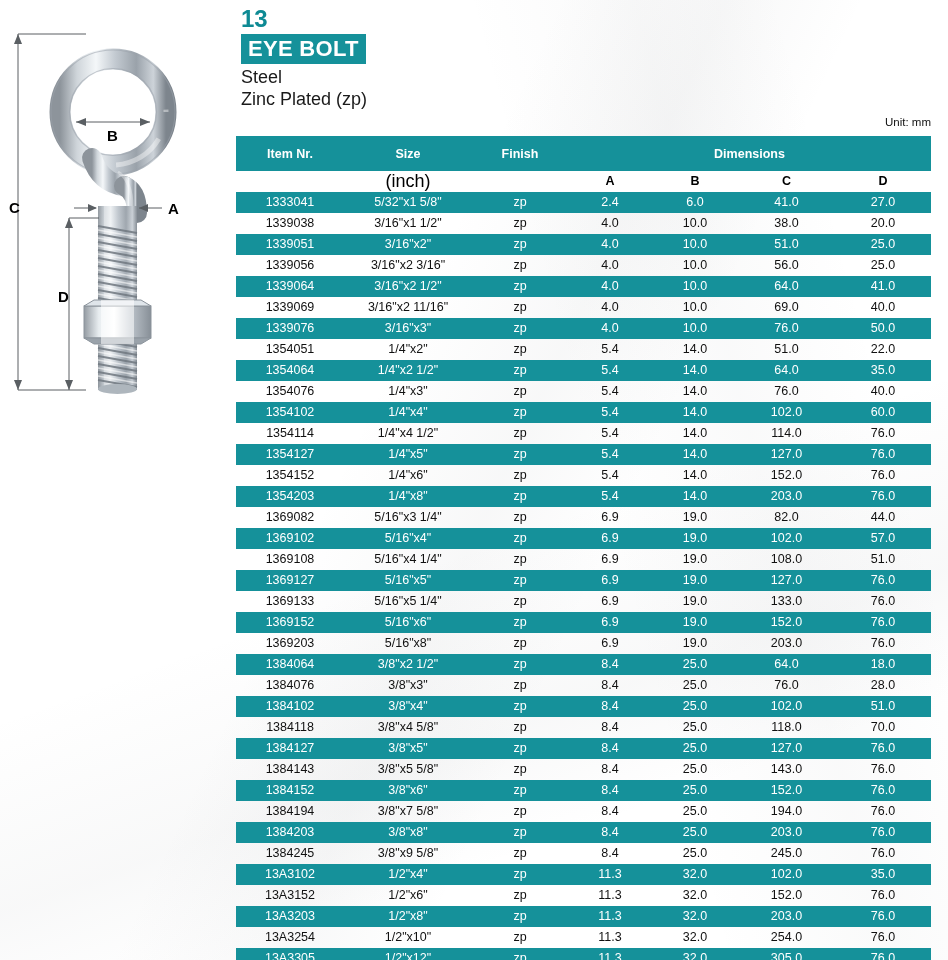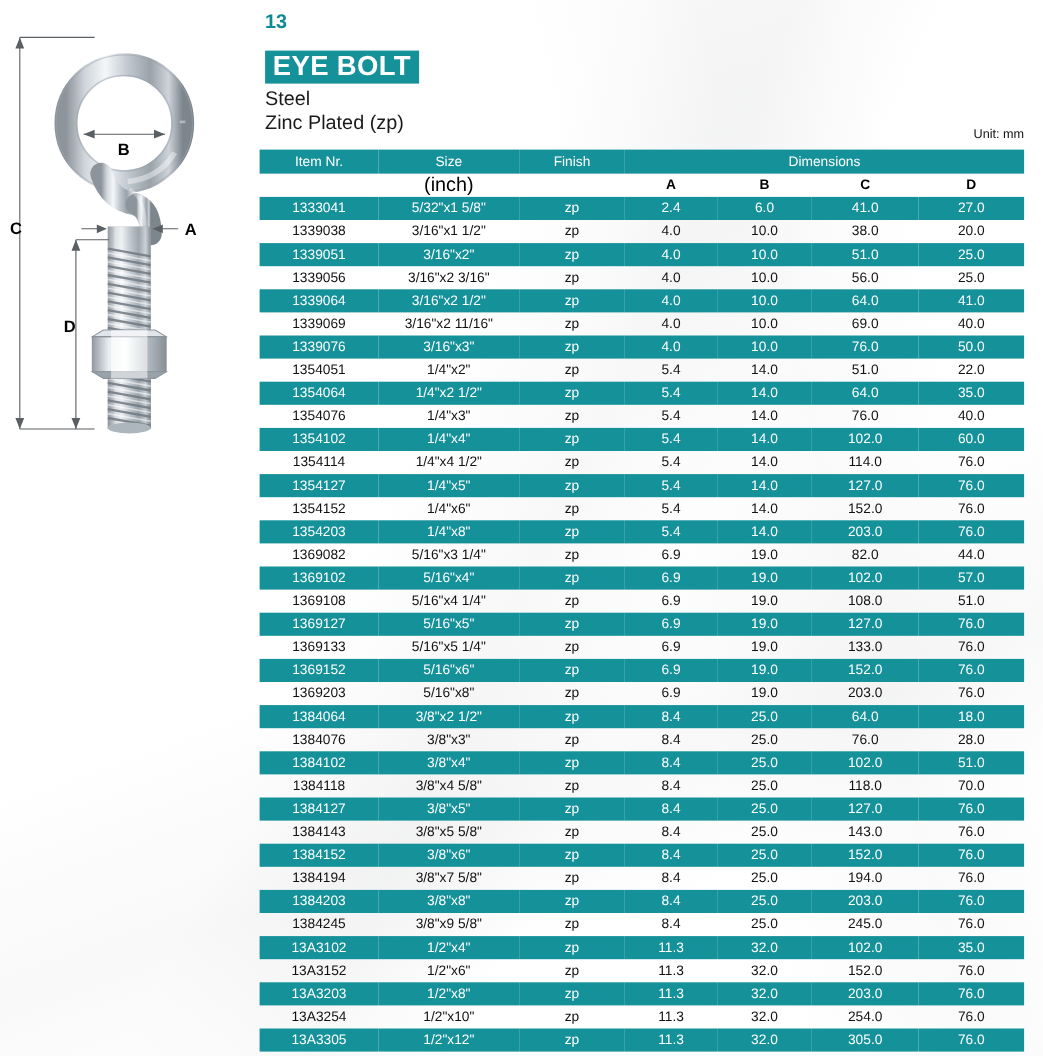--- a/index.html
+++ b/index.html
@@ -22,27 +22,27 @@
 
   
   .figure{
     position:absolute;left:0;top:0;width:232px;height:420px;z-index:2;
   }
   .figure svg{display:block;}
 
   
   .head{position:absolute;left:241px;top:8px;z-index:2;}
   .head .num{
-    font-size:18px;font-weight:bold;color:#0e8a94;line-height:22px;
+    font-size:24px;font-weight:bold;color:#0e8a94;line-height:22px;
     letter-spacing:0px;
   }
   .head .badge{
     display:inline-block;background:#15919a;color:#fff;
-    font-size:25px;font-weight:bold;line-height:19px;
-    padding:5px 7px 6px 7px;margin-top:16px;letter-spacing:.3px;
+    font-size:22px;font-weight:bold;line-height:19px;
+    padding:5px 7px 6px 7px;margin-top:4px;letter-spacing:.3px;
   }
   .head .sub{
     font-size:18px;color:#1a1a1a;line-height:17px;margin-top:5px;
   }
 
   
   .unit{
     position:absolute;right:17px;top:116px;
     font-size:11.5px;color:#111;z-index:2;text-align:center;
   }
@@ -53,22 +53,22 @@
   col.c-item{width:108px;}
   col.c-size{width:128px;}
   col.c-fin{width:96px;}
   col.c-a{width:84px;}
   col.c-b{width:86px;}
   col.c-c{width:97px;}
   col.c-d{width:96px;}
 
   thead th{
     background:#15919a;color:#ffffff;
-    font-size:12.5px;font-weight:normal;
-    height:22px;line-height:22px;padding:0;
+    font-size:12.5px;font-weight:bold;
+    height:35px;line-height:22px;padding:0;
     text-align:center;border:0;
   }
   thead tr.sub th{
     background:#ffffff;color:#000;
     font-size:12.5px;font-weight:bold;height:21px;line-height:21px;
   }
   thead tr.sub th.inch{font-weight:normal;font-size:18px;}
 
   tbody td{
     height:21px;line-height:21px;padding:0;border:0;

